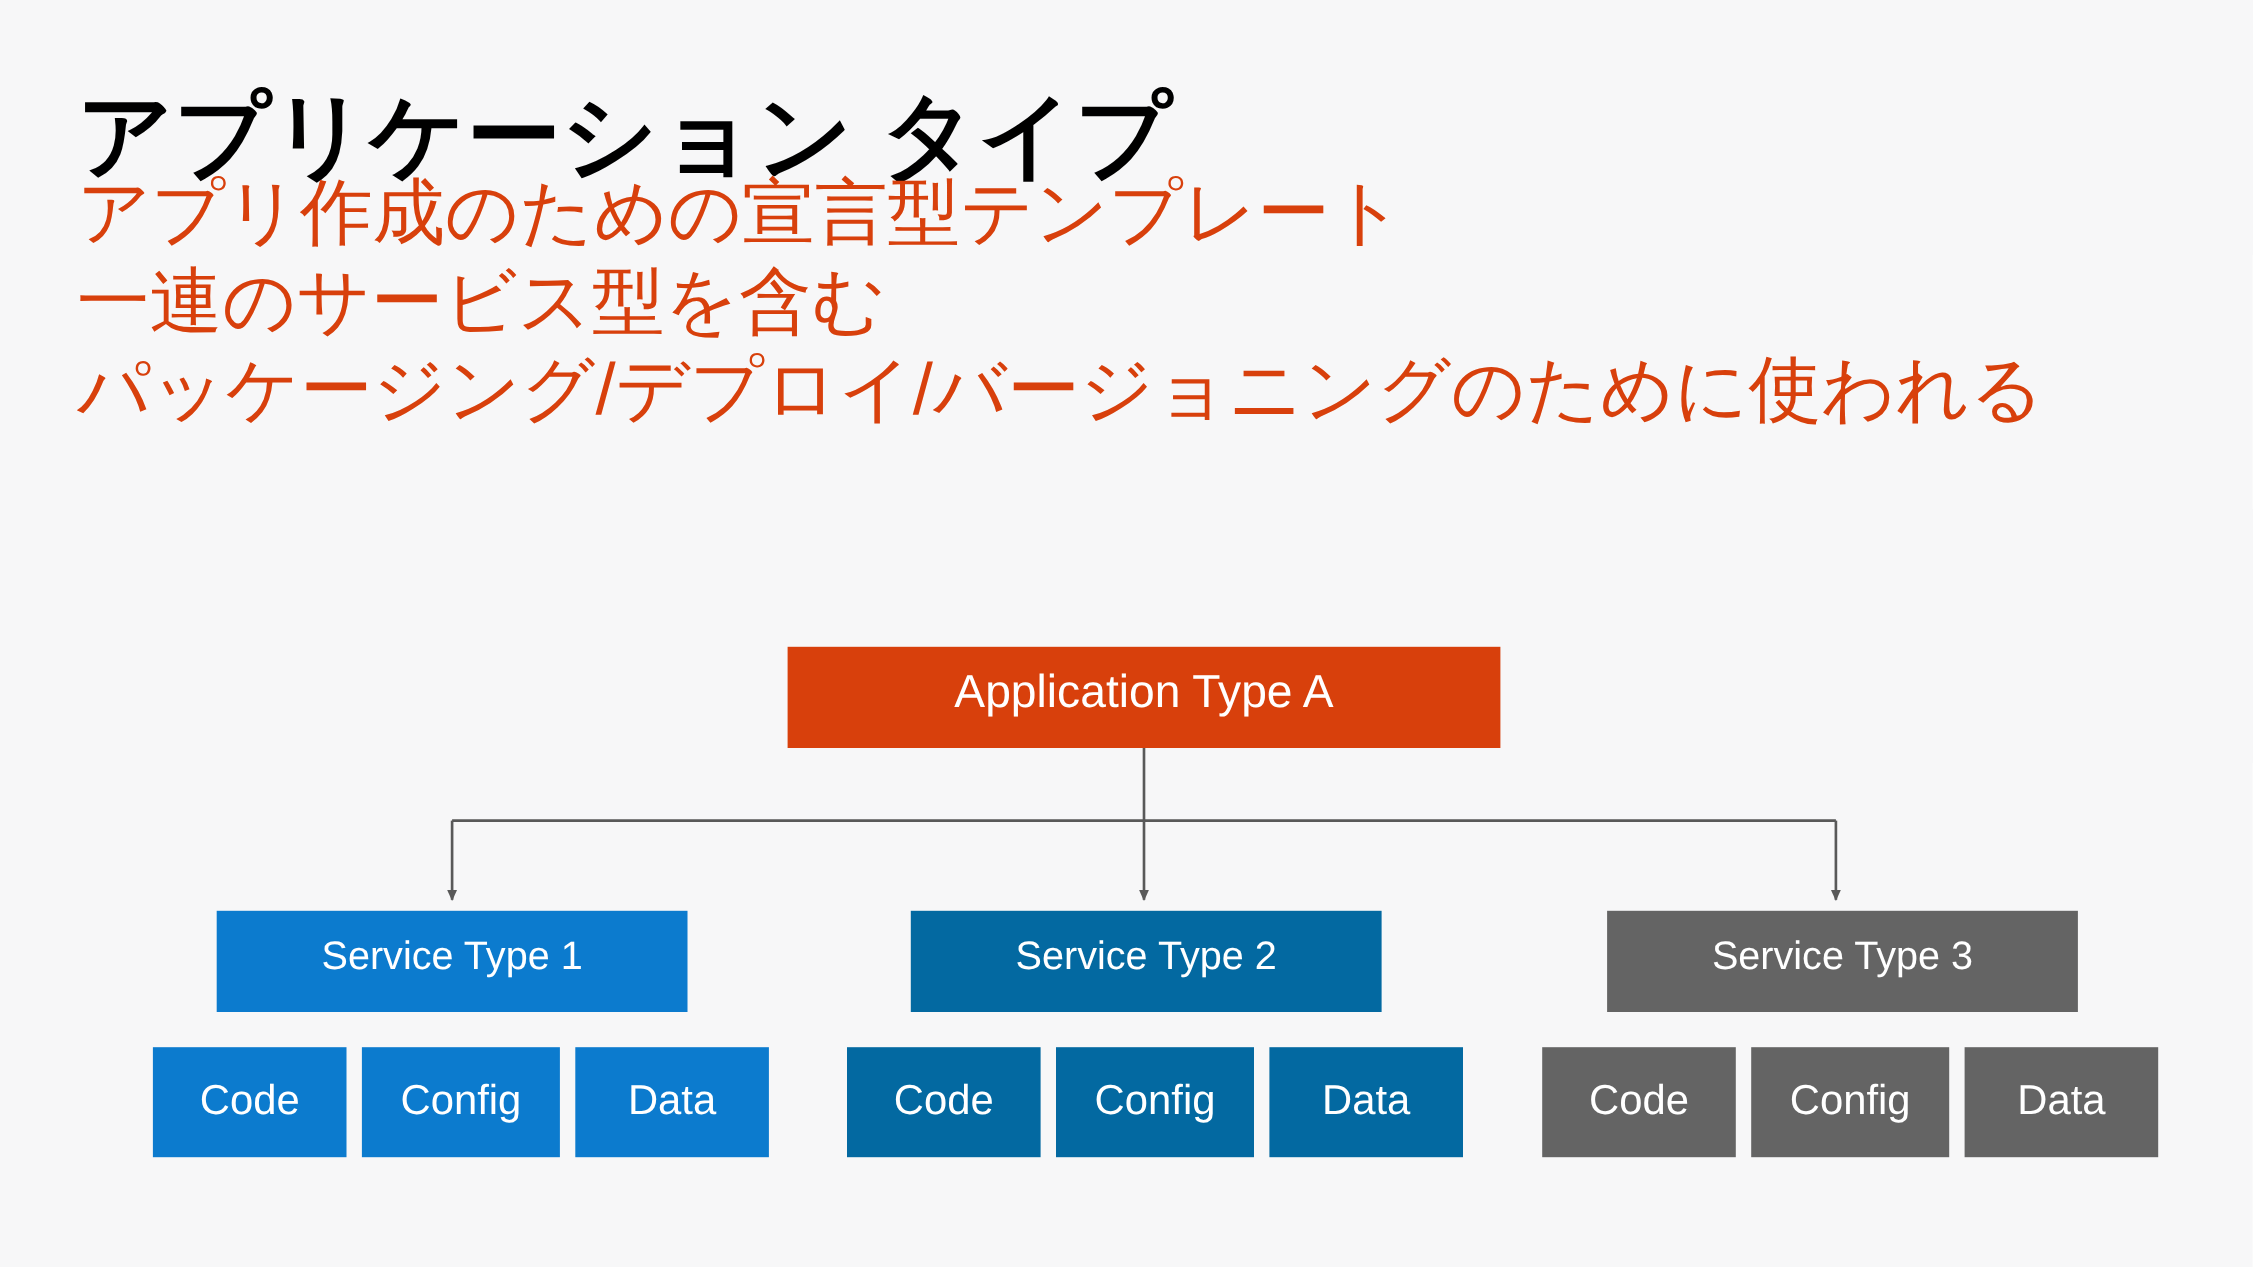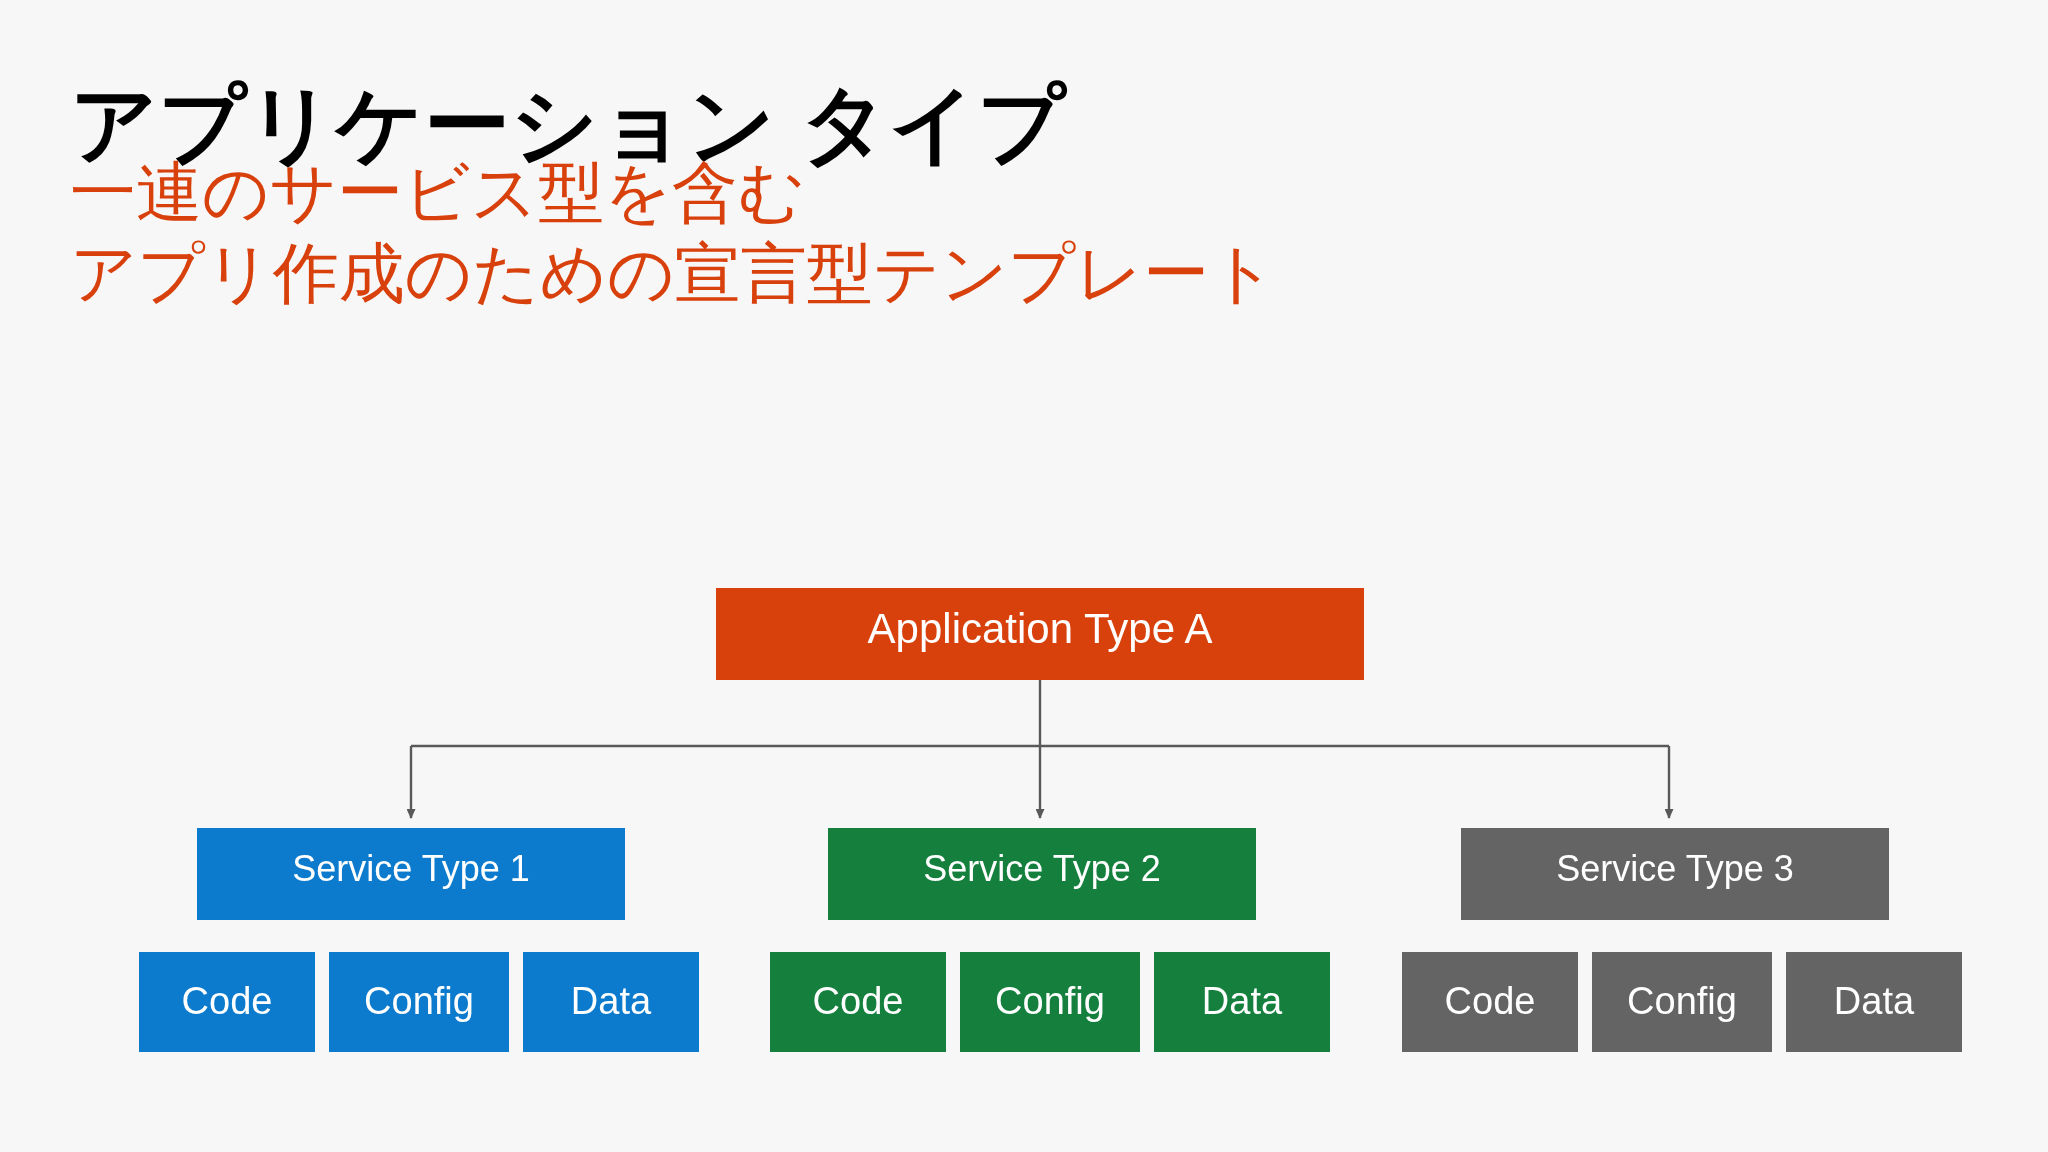--- a/index.html
+++ b/index.html
@@ -123,33 +123,34 @@
     box-sizing: border-box;
     padding-bottom: 2px;
   }
   .child.c0 { width: 178px; }
   .child.c1 { width: 182px; }
   .child.c2 { width: 178px; }
 
   
   .theme-root  { background: #d8400c; }
   .theme-blue  { background: #0c7bce; }
-  .theme-dark  { background: #15803d; }
+  .theme-dark  { background: #0369a1; }
   .theme-gray  { background: #646464; }
 </style>
 </head>
 <body>
 
 <div id="slide">
 
   <h1 id="slide-title">アプリケーション タイプ</h1>
 
   <div id="body-copy">
+    <span class="line">アプリ作成のための宣言型テンプレート</span>
     <span class="line">一連のサービス型を含む</span>
-    <span class="line">アプリ作成のための宣言型テンプレート</span>
+    <span class="line wrap">パッケージング/デプロイ/バージョニングのために使われる</span>
   </div>
 
   <div id="diagram">
 
     <svg id="connectors" viewBox="0 0 2048 560">
       <defs>
         <marker id="arrowhead" markerWidth="10" markerHeight="9" refX="9" refY="4.5" orient="auto" markerUnits="userSpaceOnUse">
           <path d="M0,0 L10,4.5 L0,9 z" fill="#595959"></path>
         </marker>
       </defs>

